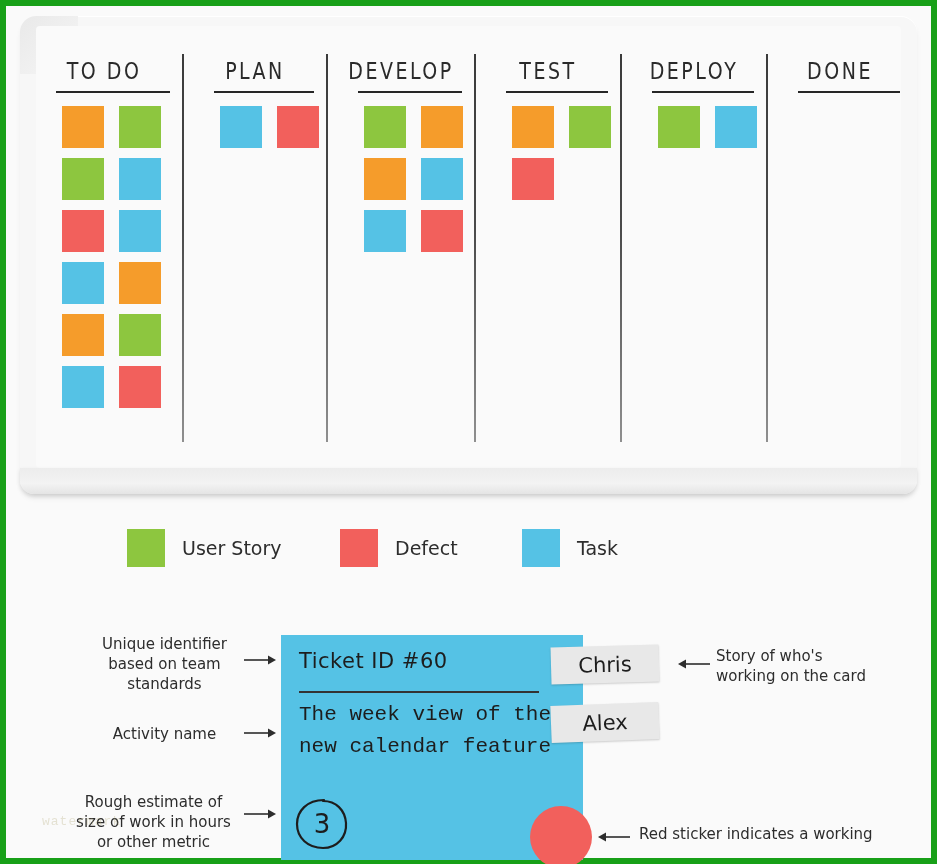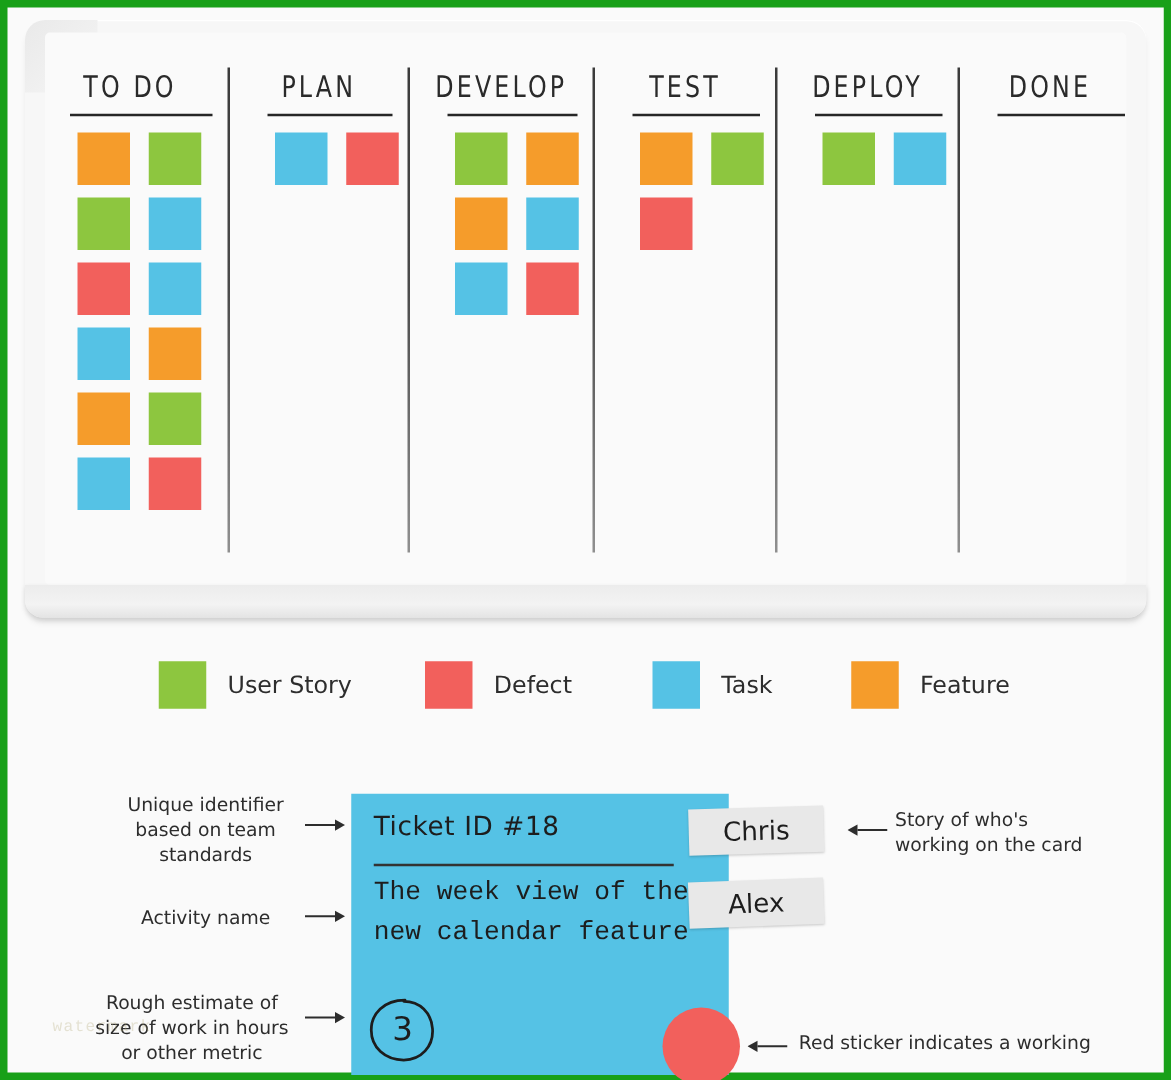--- a/index.html
+++ b/index.html
@@ -233,28 +233,24 @@
         <div class="legend-label">User Story</div>
       </div>
       <div class="legend-item" style="left: 516px; top: 8px;">
         <div class="legend-swatch" style="background: rgb(85, 194, 229);"></div>
         <div class="legend-label">Task</div>
       </div>
       <div class="legend-item" style="left: 334px; top: 8px;">
         <div class="legend-swatch" style="background: rgb(242, 96, 92);"></div>
         <div class="legend-label">Defect</div>
       </div>
-      <div class="legend-item" style="left: 675px; top: 8px;">
-        <div class="legend-swatch" style="background: rgb(245, 156, 43);"></div>
-        <div class="legend-label">Feature</div>
-      </div>
     </div>
 
   <div class="card">
-    <div class="card-id">Ticket ID #18</div>
+    <div class="card-id">Ticket ID #60</div>
     <div class="card-rule"></div>
     <div class="card-desc">The week view of the new calendar feature</div>
     <div class="card-points">
       <svg width="58" height="54" viewBox="0 0 58 54" aria-hidden="true">
         <path d="M31 3 C14 3 4 14 4 27 C4 41 15 51 30 51 C44 51 54 40 53 26 C52 13 43 4 30 4" fill="none" stroke="#1d1d1d" stroke-width="2.2" stroke-linecap="round"></path>
       </svg>
       <span>3</span>
     </div>
   </div>
 

